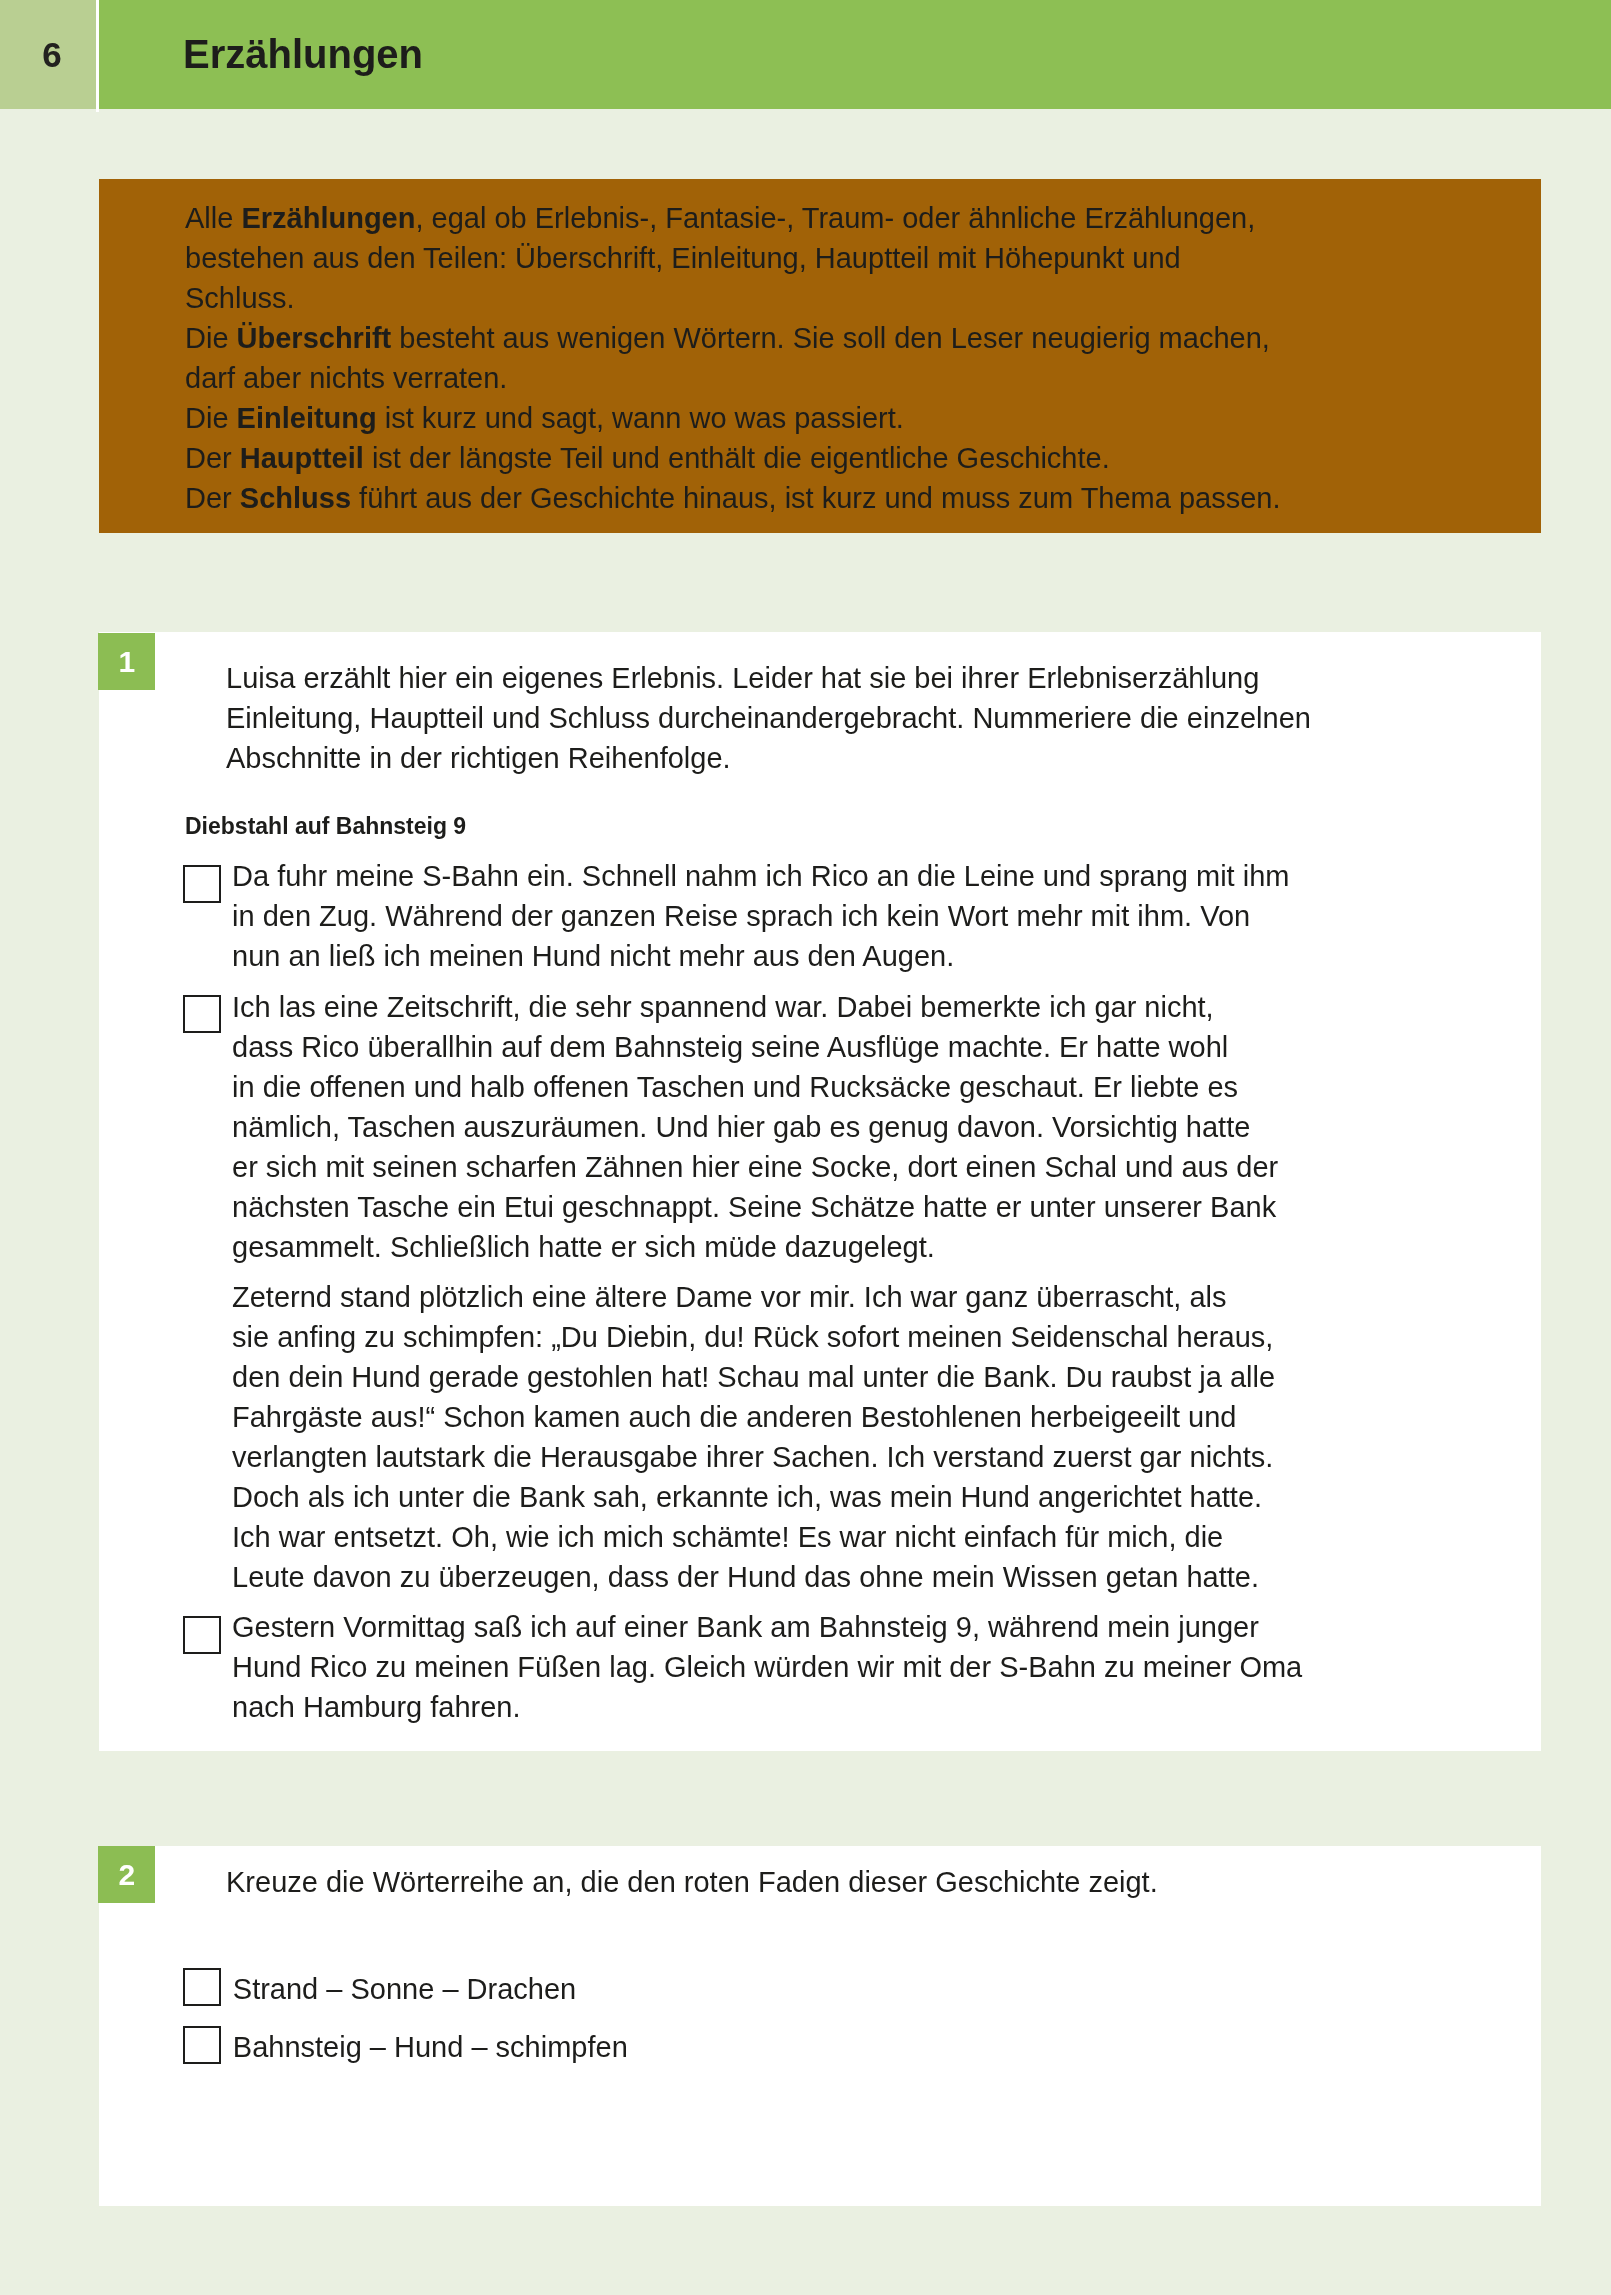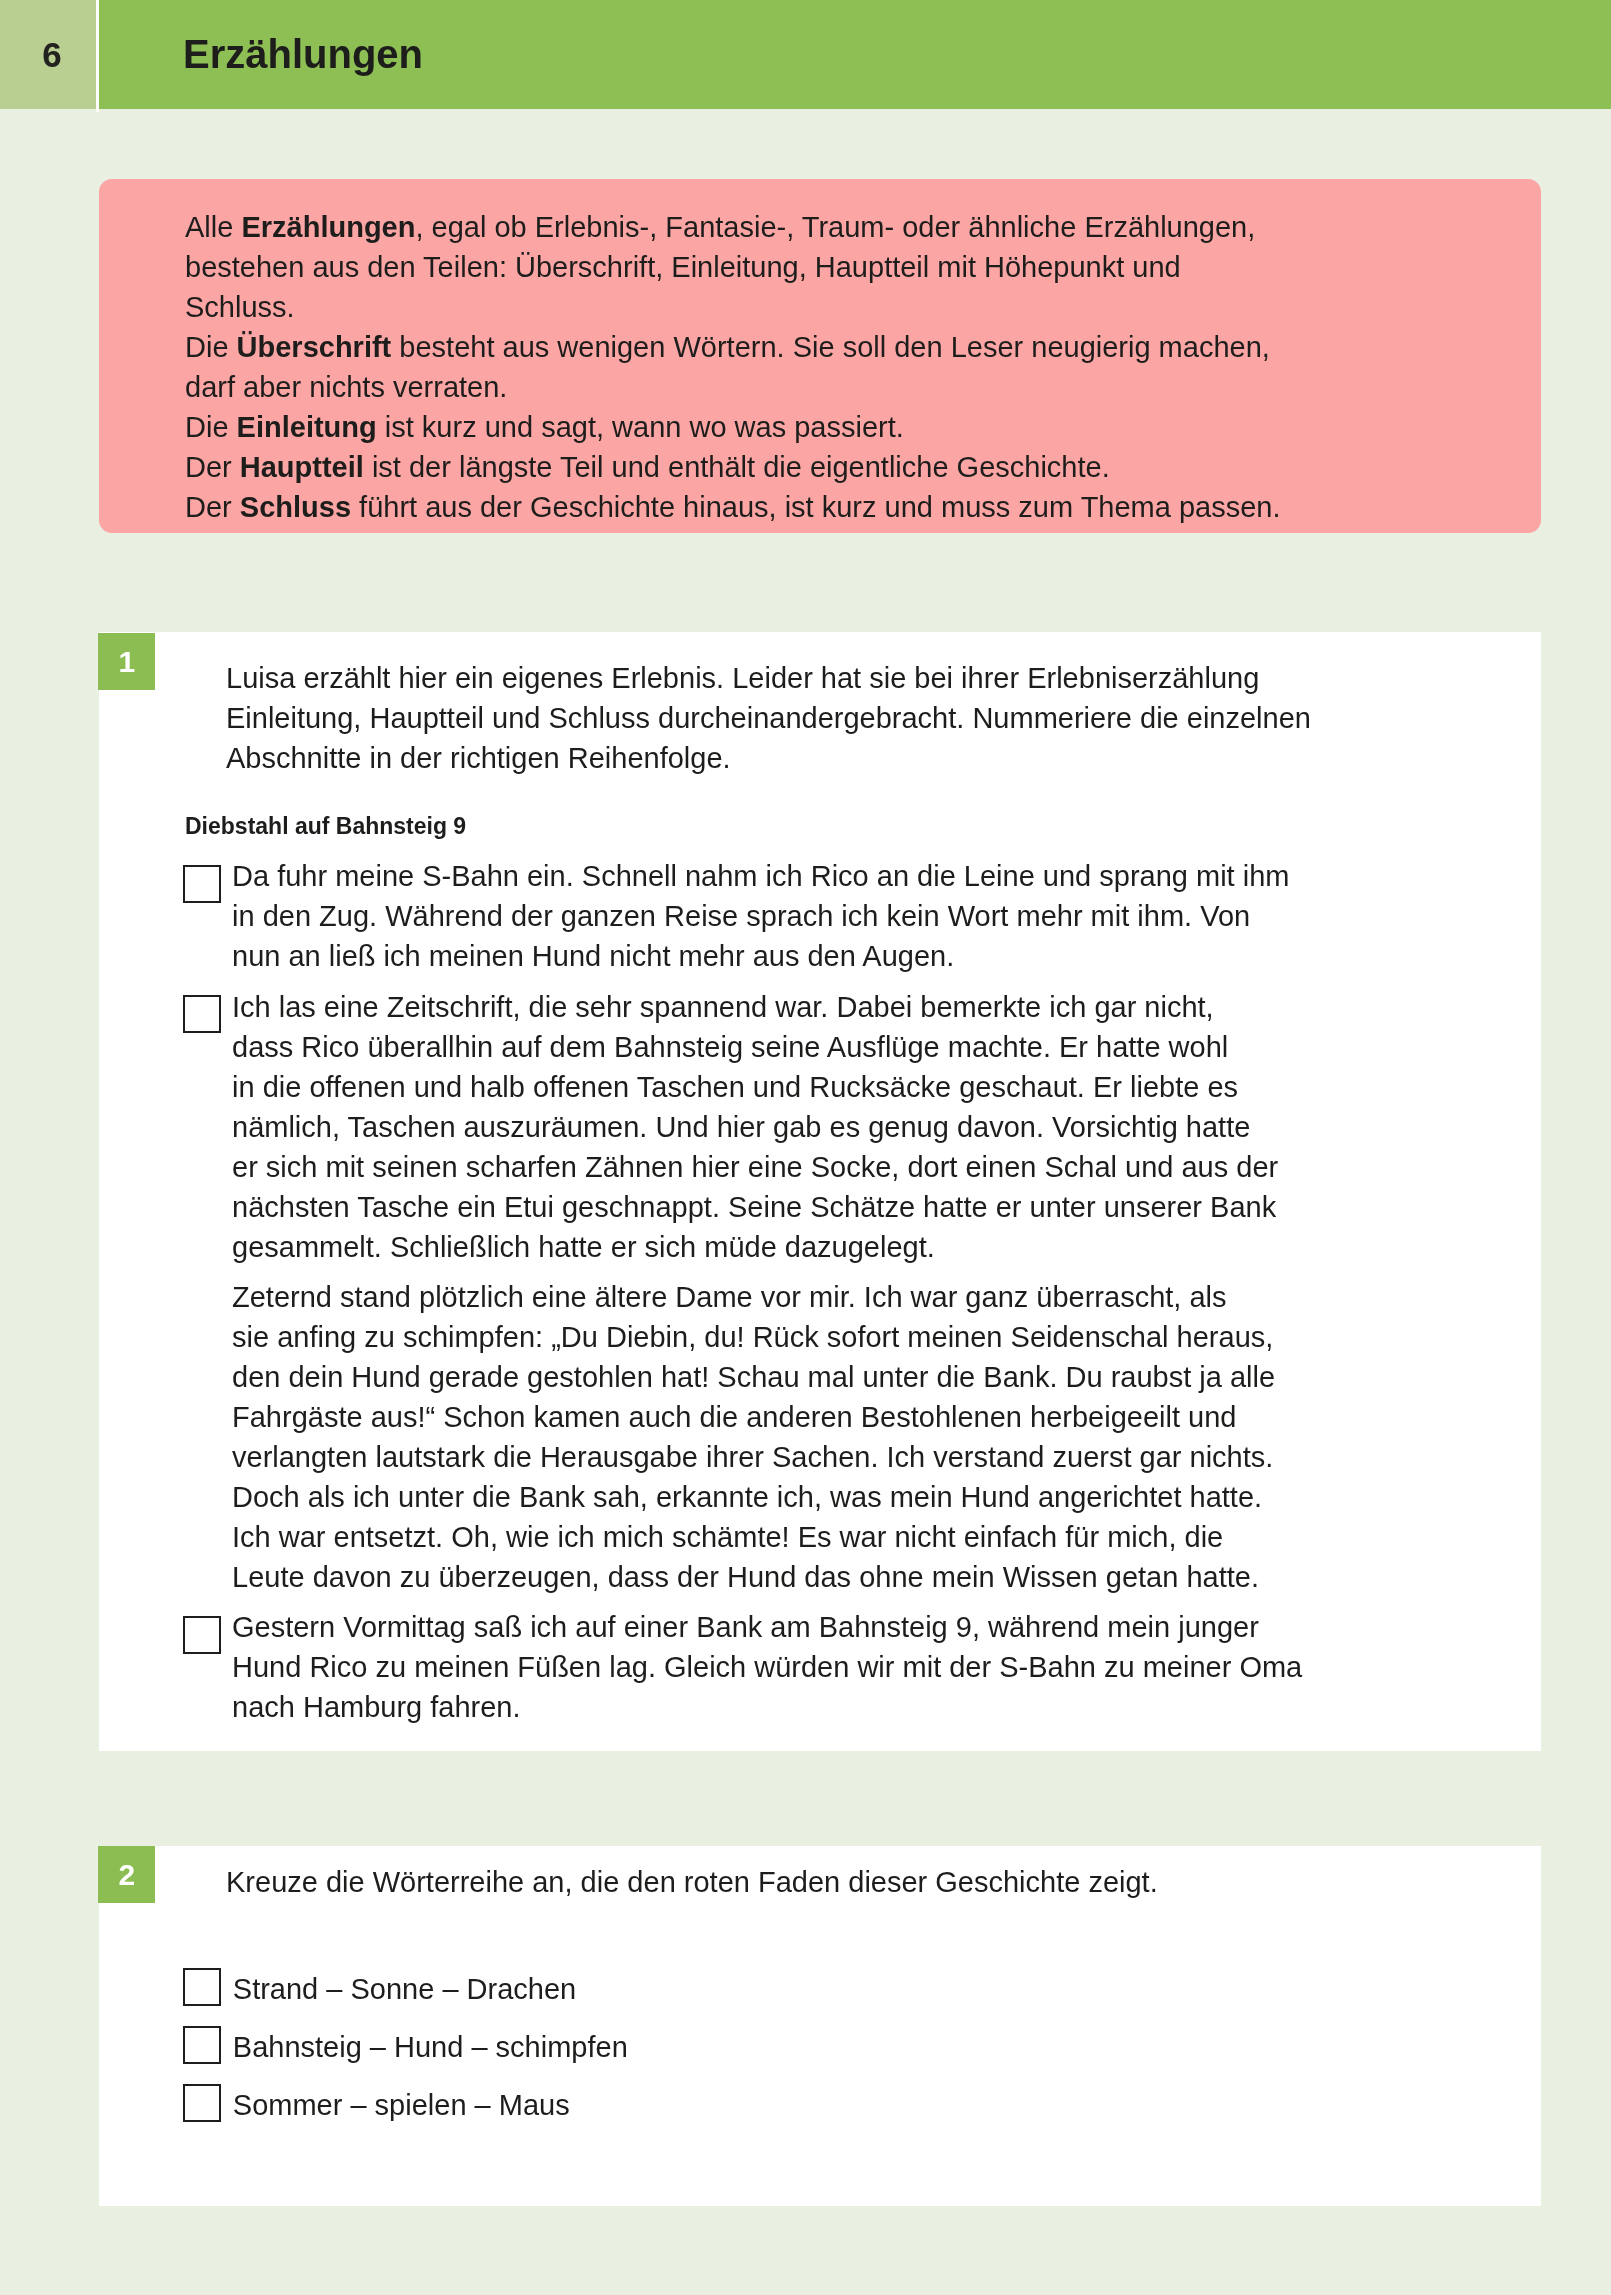--- a/index.html
+++ b/index.html
@@ -44,24 +44,23 @@
     font-size: 40px;
     font-weight: bold;
     color: #1d1d1b;
   }
 
   
   .info-box {
     position: absolute;
     left: 99px; top: 179px;
     width: 1442px; height: 354px;
-    background: #fca5a5;
+    background: #a16207;
     box-sizing: border-box;
-    padding: 28px 26px 0 86px;
-    border-radius: 13px;
+    padding: 19px 26px 0 86px;
   }
   .info-text {
     font-size: 29px;
     line-height: 40px;
     white-space: nowrap;
   }
   .info-text b { font-weight: bold; }
 
   
   .task-box {
@@ -190,21 +189,17 @@
     <div class="instruction">Kreuze die Wörterreihe an, die den roten Faden dieser Geschichte zeigt.</div>
     <div class="answer-options">
         <div class="option-row">
           <span class="checkbox"></span>
           <span class="option-label">Strand – Sonne – Drachen</span>
         </div>
         <div class="option-row">
           <span class="checkbox"></span>
           <span class="option-label">Bahnsteig – Hund – schimpfen</span>
         </div>
-        <div class="option-row">
-          <span class="checkbox"></span>
-          <span class="option-label">Sommer – spielen – Maus</span>
-        </div>
       </div>
   </div>
 
 </div>
 
 
 </body></html>

